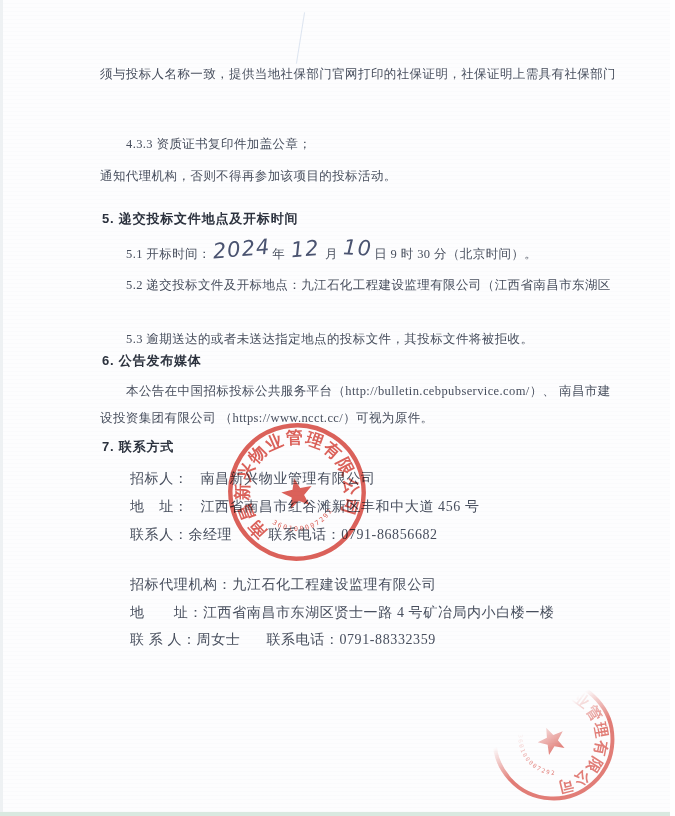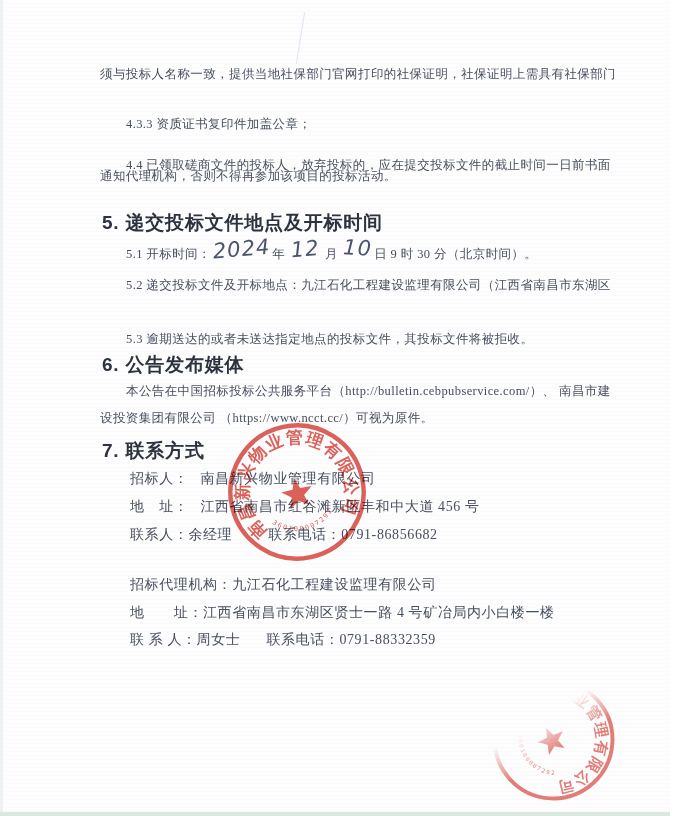--- a/index.html
+++ b/index.html
@@ -19,21 +19,21 @@
 
   .line {
     position:absolute; left:100px; width:486px;
     font-size:12.5px; letter-spacing:.4px; line-height:17px;
     color:#474e5d; white-space:nowrap;
   }
   .indent { padding-left:26px; }
   .heading {
     position:absolute; left:102px;
     font-family:"Liberation Sans", sans-serif; font-weight:bold;
-    font-size:19px; letter-spacing:.8px; color:#2c323e; white-space:nowrap;
+    font-size:13px; letter-spacing:.8px; color:#2c323e; white-space:nowrap;
   }
   .contact-line { position:absolute; left:130px; font-size:14px; letter-spacing:.6px;
     color:#474e5d; white-space:nowrap; }
   .gap-sm { margin-left:12px; }
   .gap-md { margin-left:26px; }
   .gap-lg { margin-left:36px; }
 
   .hw {
     font-family:"DejaVu Sans", sans-serif; font-style:italic;
     font-size:21px; color:#4a5370; display:inline-block;
@@ -58,22 +58,21 @@
     font-size:9px; fill:currentColor; letter-spacing:2.5px; }
 </style>
 </head>
 <body>
 
 <div class="page">
   <div class="edge-left"></div>
   <div class="artifact-line"></div>
 
   <div class="line" style="top:66px">须与投标人名称一致，提供当地社保部门官网打印的社保证明，社保证明上需具有社保部门</div>
-  <div class="line indent" style="top:116px">4.3.3 资质证书复印件加盖公章；</div>
-  <div class="line indent" style="top:157px">4.4 已领取磋商文件的投标人，放弃投标的，应在提交投标文件的截止时间一日前书面</div>
+  <div class="line indent" style="top:136px">4.3.3 资质证书复印件加盖公章；</div>
   <div class="line" style="top:168px">通知代理机构，否则不得再参加该项目的投标活动。</div>
 
   <div class="heading" style="top:210px">5. 递交投标文件地点及开标时间</div>
   <div class="line indent" style="top:246px">
     <span>5.1 开标时间：</span><span class="hw">2024</span><span>年</span> <span class="hw">12</span> <span>月</span> <span class="hw hw-day">10</span><span>日 9 时 30 分（北京时间）。</span>
   </div>
   <div class="line indent" style="top:277px">5.2 递交投标文件及开标地点：九江石化工程建设监理有限公司（江西省南昌市东湖区</div>
   <div class="line indent" style="top:331px">5.3 逾期送达的或者未送达指定地点的投标文件，其投标文件将被拒收。</div>
 
   <div class="heading" style="top:352px">6. 公告发布媒体</div>

